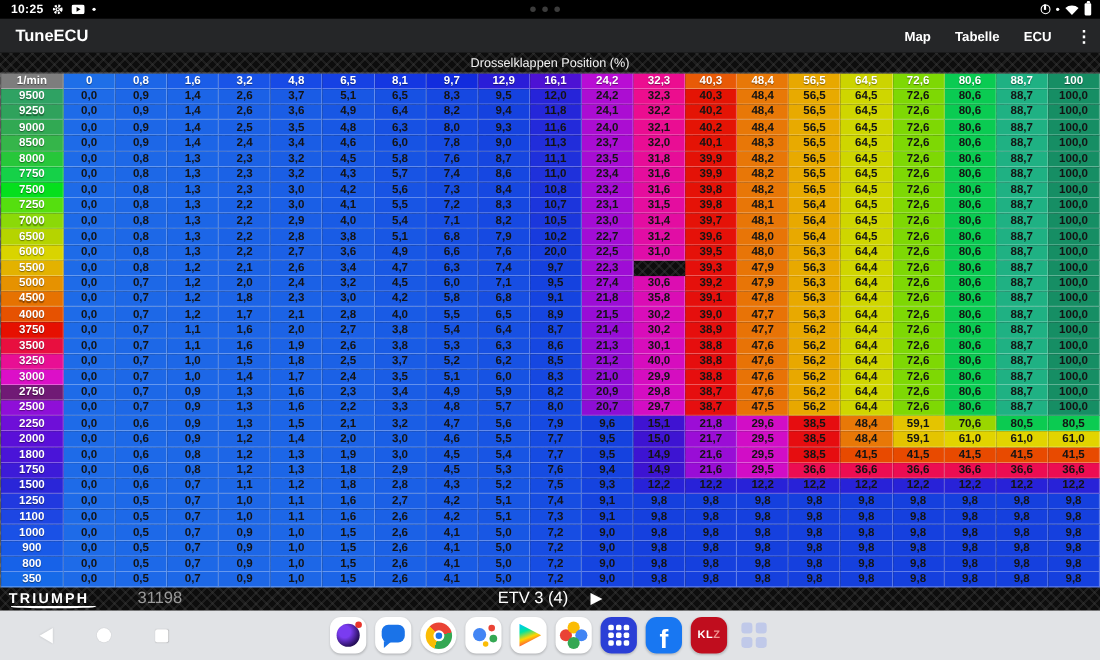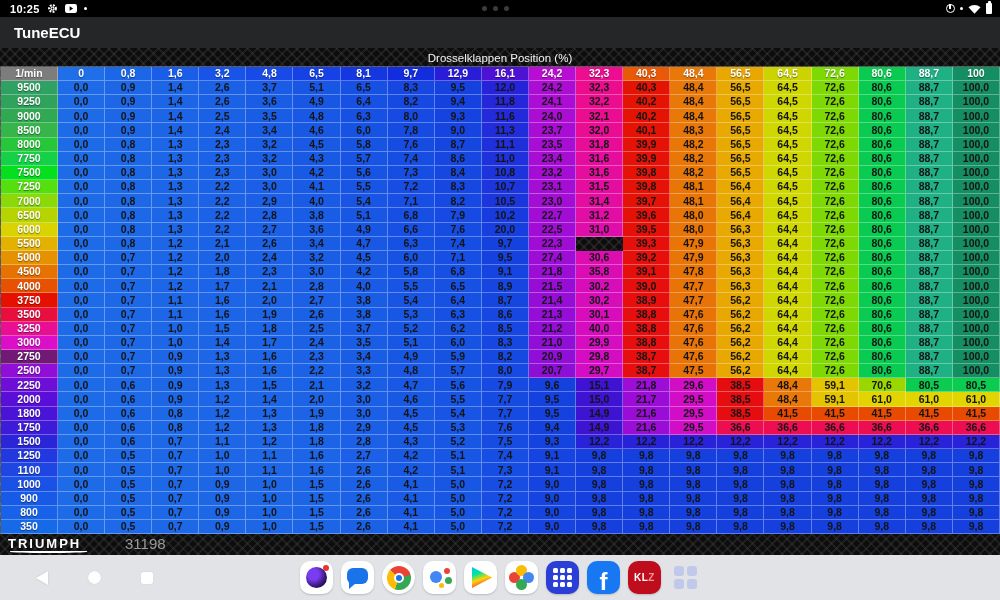--- a/index.html
+++ b/index.html
@@ -150,20 +150,26 @@
       <span class="tiny-dot"></span>
       <svg width="13" height="10" viewBox="0 0 14 10">
         <path d="M7 10 L0.5 3.2 A 10 10 0 0 1 13.5 3.2 Z" fill="#fff"></path>
       </svg>
       <span class="battery"></span>
     </div>
   </div>
 
   <div class="app-bar">
     <span class="app-title">TuneECU</span>
+    <div class="app-actions">
+      <span class="action-btn">Map</span>
+      <span class="action-btn">Tabelle</span>
+      <span class="action-btn">ECU</span>
+      <span class="action-btn overflow">⋮</span>
+    </div>
   </div>
 
   <div class="carbon"></div>
 
   <div class="map-title">Drosselklappen Position (%)</div>
 
   <div class="fuel-table">
       <div class="cell hdr corner" style="background: rgb(125, 125, 125);">1/min</div>
       <div class="cell hdr" style="background: rgb(30, 111, 232);">0</div>
       <div class="cell hdr" style="background: rgb(28, 102, 232);">0,8</div>
@@ -855,20 +861,24 @@
       <div class="cell " style="background: rgb(21, 64, 222);">9,8</div>
       <div class="cell " style="background: rgb(21, 64, 222);">9,8</div>
       <div class="cell " style="background: rgb(21, 64, 222);">9,8</div>
       <div class="cell " style="background: rgb(21, 64, 222);">9,8</div>
       <div class="cell " style="background: rgb(21, 64, 222);">9,8</div>
     </div>
 
   <div class="info-bar">
     <span class="brand">TRIUMPH</span>
     <span class="tune-no">31198</span>
+    <div class="map-sel">
+      <span>ETV 3 (4)</span>
+      <span class="arrow">▶</span>
+    </div>
   </div>
 
   <div class="nav-bar">
     <div class="nav-keys">
       <span class="key-back"></span>
       <span class="key-home"></span>
       <span class="key-recents"></span>
     </div>
     <div class="dock">
       <div class="tile">

